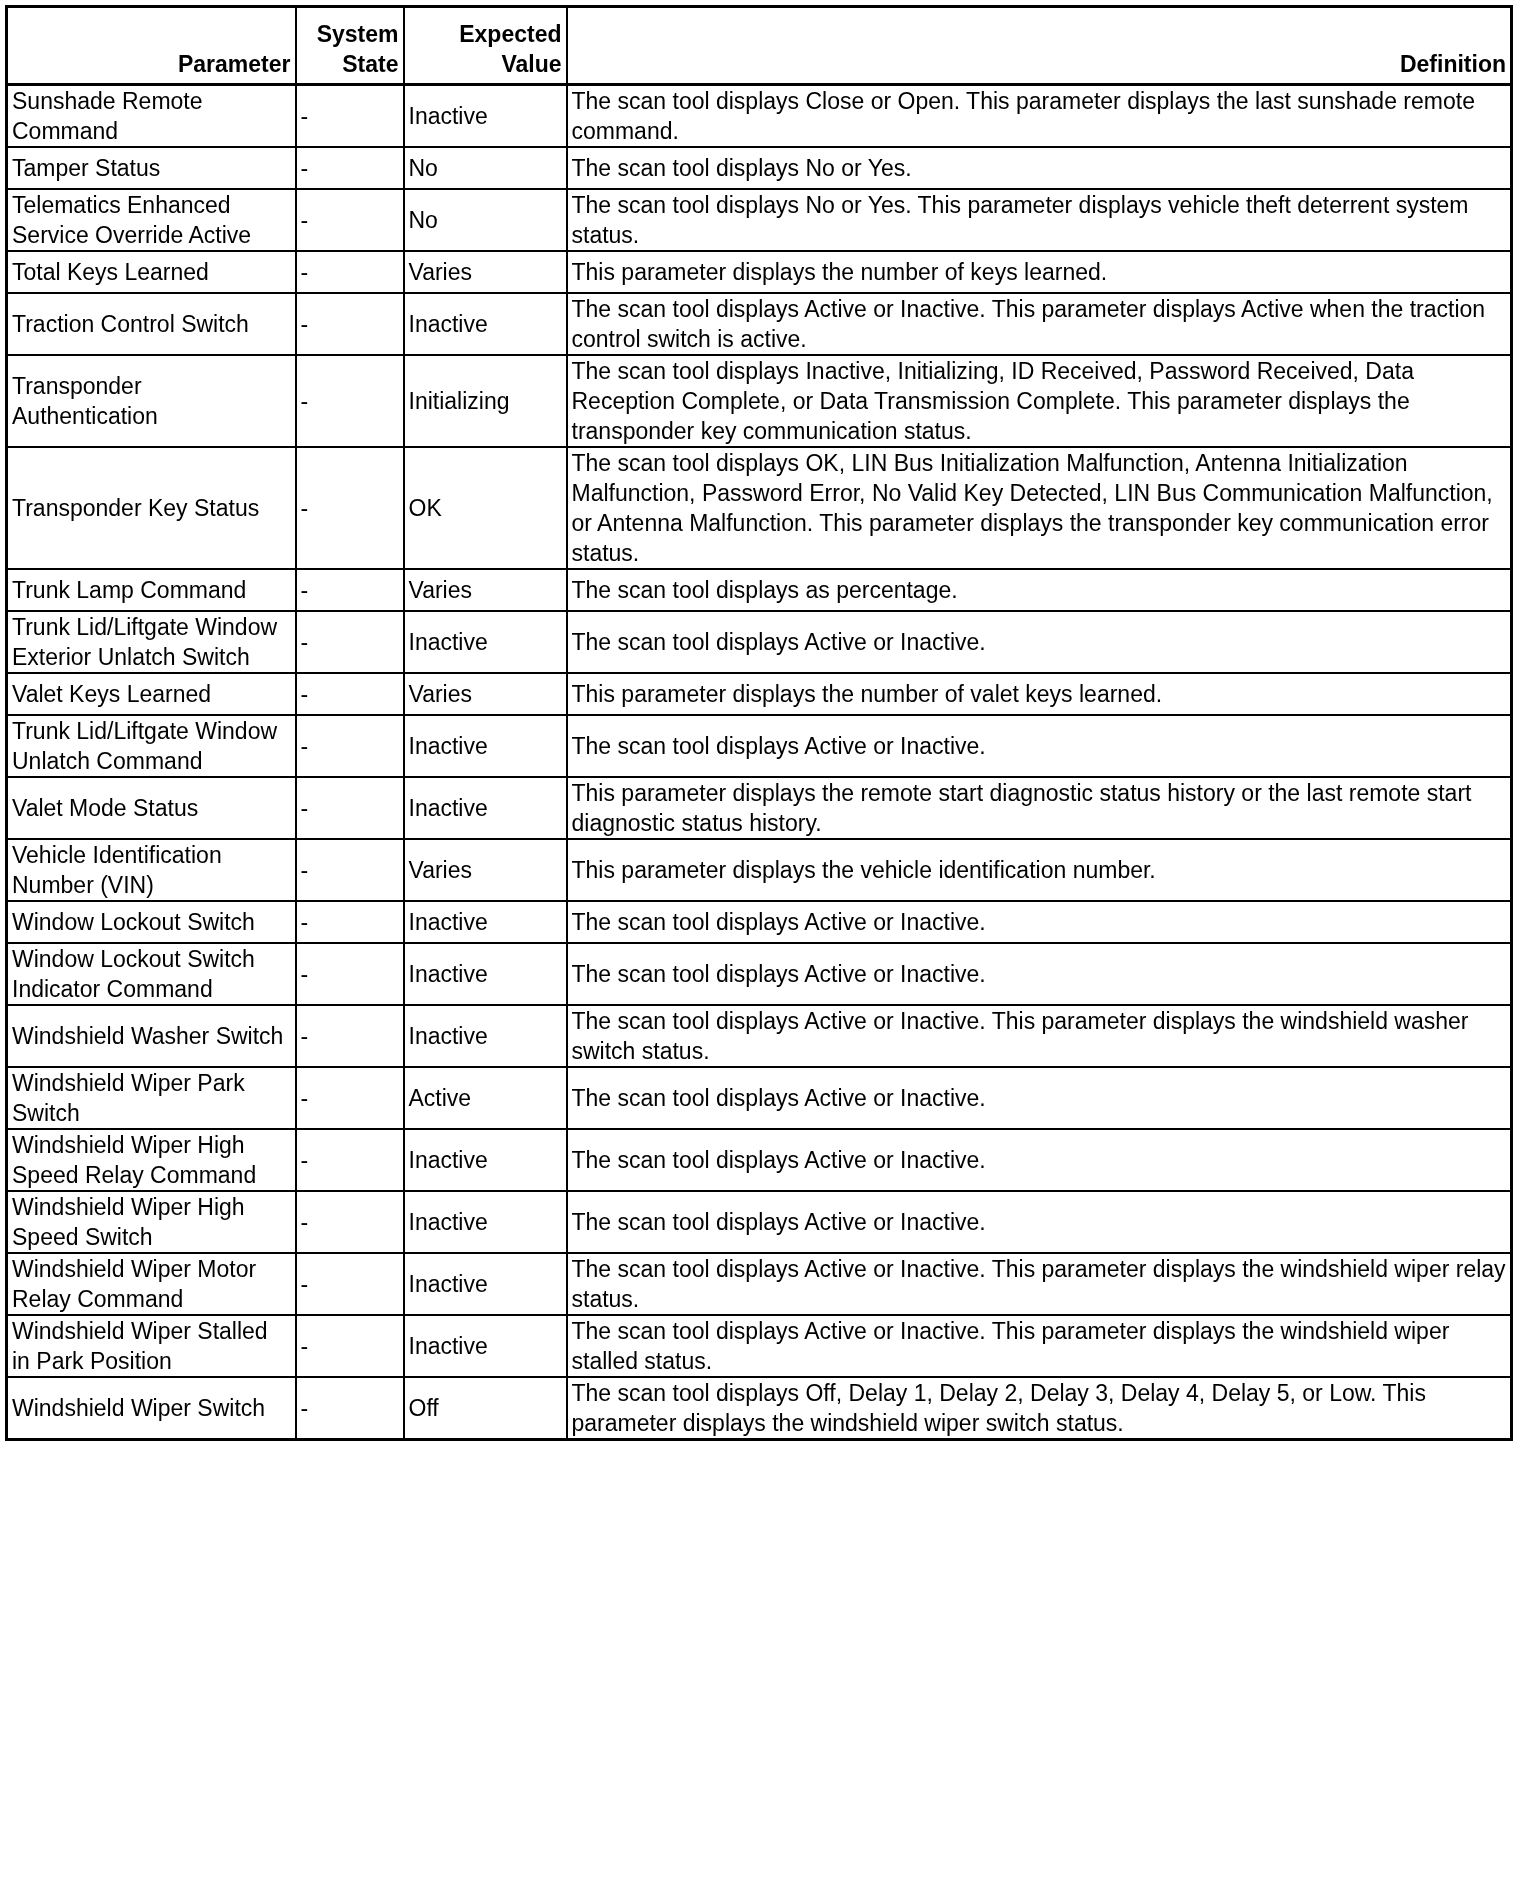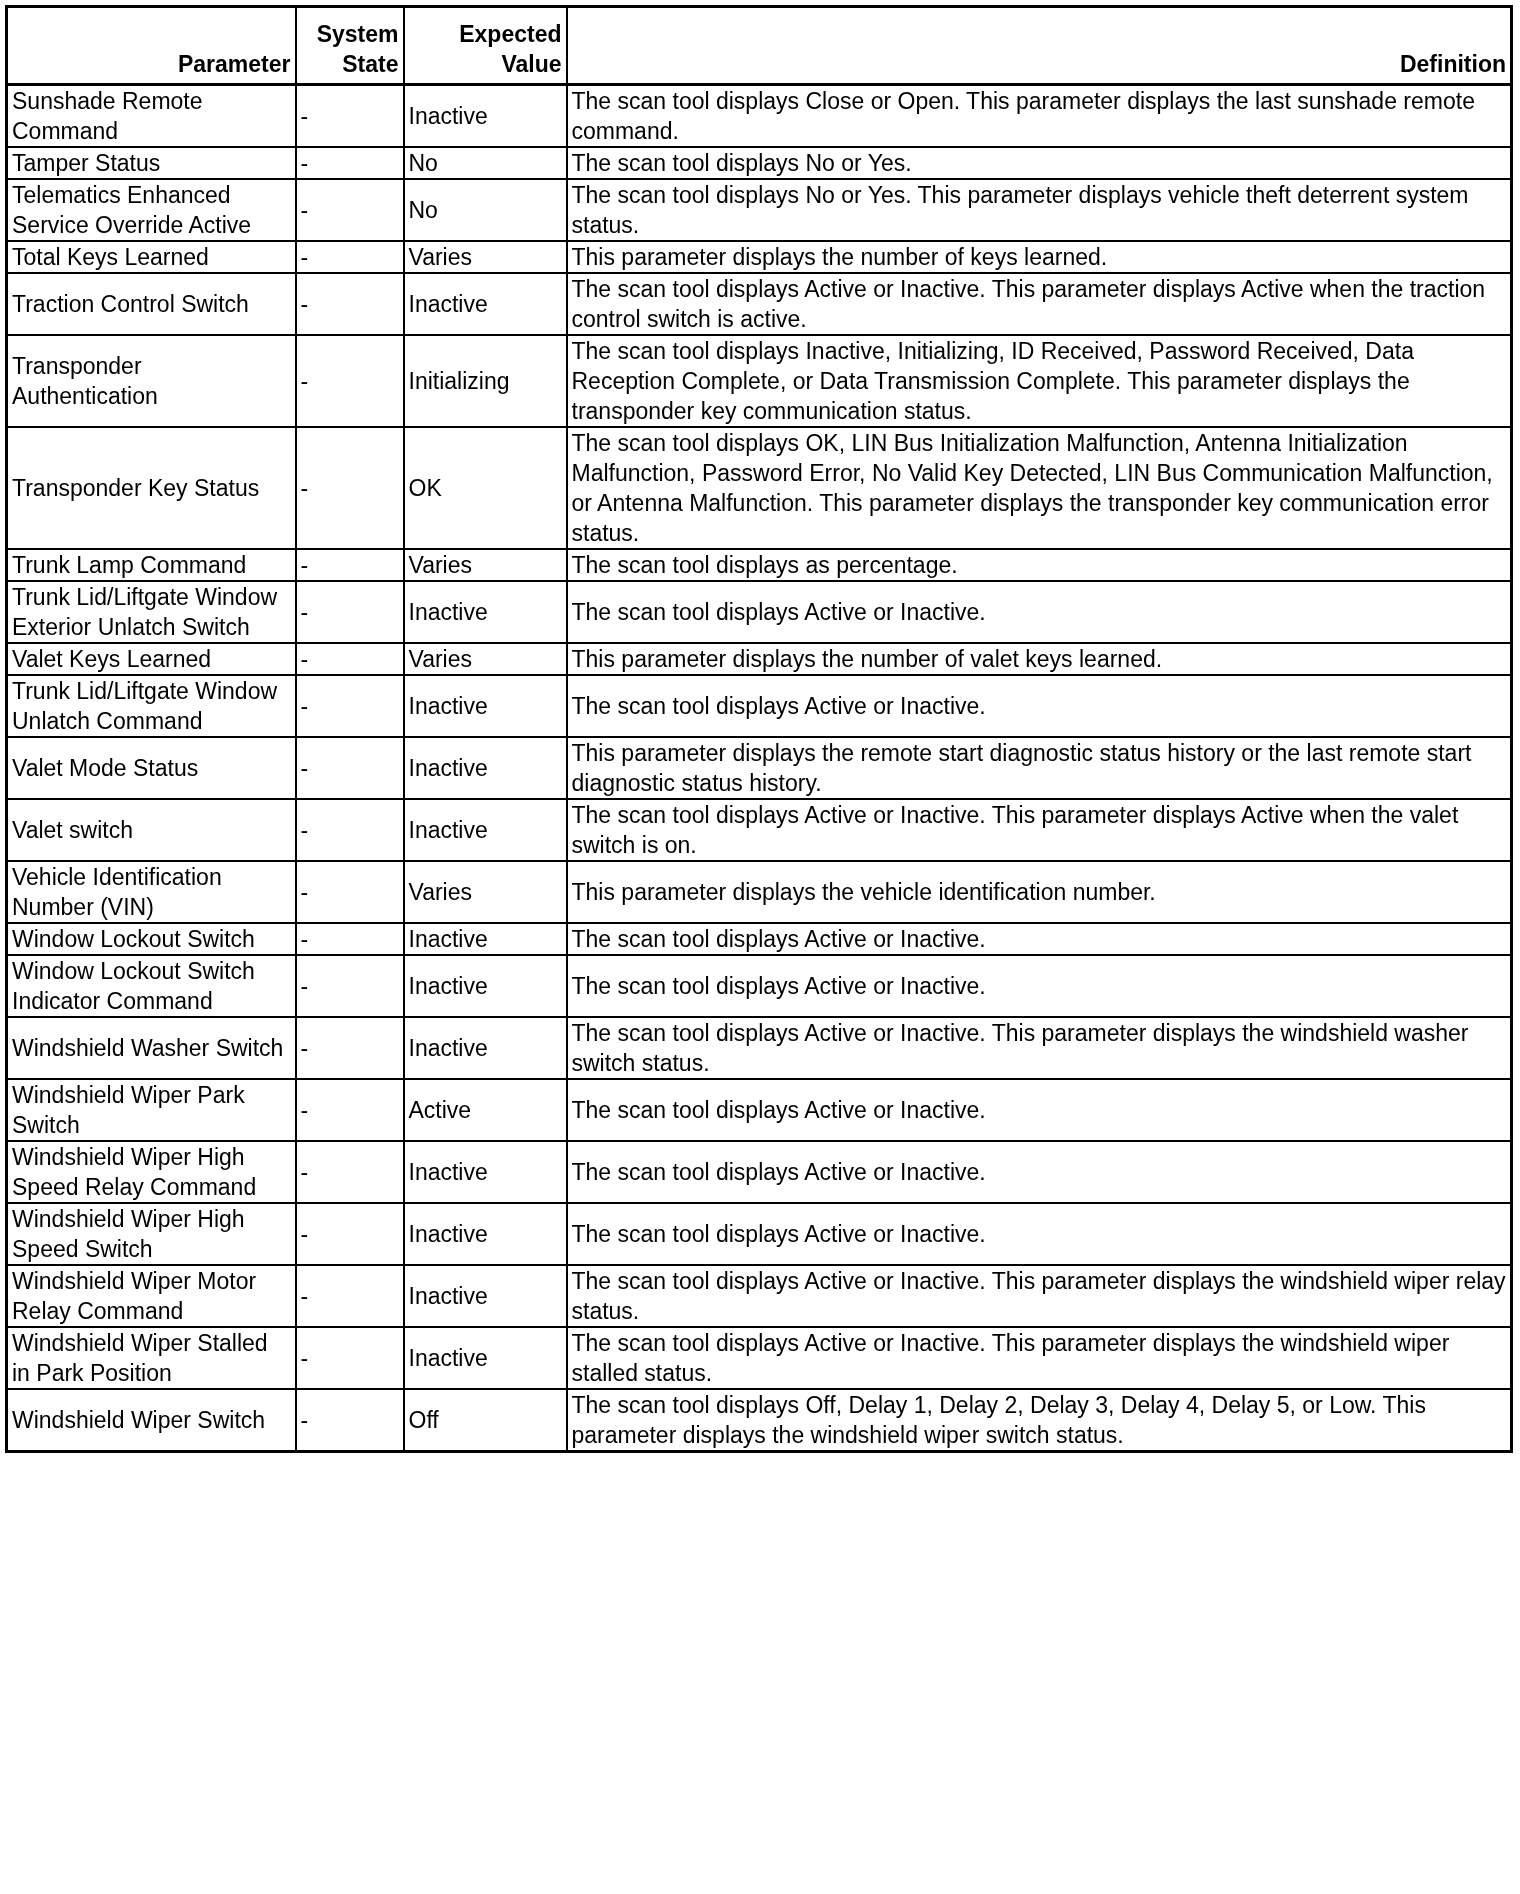--- a/index.html
+++ b/index.html
@@ -8,21 +8,21 @@
     table.params { position: absolute; left: 5px; top: 5px; width: 1508px;
       border-collapse: collapse; border: 3px solid #000; table-layout: fixed; }
     table.params th, table.params td { border: 2px solid #000; padding: 0 4px;
       font-size: 23px; line-height: 30px; vertical-align: middle; text-align: left; }
     table.params th { font-weight: bold; text-align: right; vertical-align: bottom;
       padding-bottom: 4px; }
     table.params thead tr { height: 78px; }
     table.params thead th { border-bottom: 3px solid #000; }
     col.c1 { width: 289px; } col.c2 { width: 108px; } col.c3 { width: 163px; }
     td.def { padding-left: 6px; margin-left: 16px; }
-    tbody tr { height: 32px; }
+    tbody tr { height: 42px; }
   </style>
 </head>
 <body>
 
 <table class="params">
   <colgroup>
     <col class="c1">
       <col class="c2">
       <col class="c3">
       <col class="c4">
@@ -102,26 +102,20 @@
         <td>Inactive</td>
         <td class="def">The scan tool displays Active or Inactive.</td>
       </tr>
       <tr>
         <td>Valet Mode Status</td>
         <td>-</td>
         <td>Inactive</td>
         <td class="def">This parameter displays the remote start diagnostic status history or the last remote start diagnostic status history.</td>
       </tr>
       <tr>
-        <td>Valet switch</td>
-        <td>-</td>
-        <td>Inactive</td>
-        <td class="def">The scan tool displays Active or Inactive. This parameter displays Active when the valet switch is on.</td>
-      </tr>
-      <tr>
         <td>Vehicle Identification Number (VIN)</td>
         <td>-</td>
         <td>Varies</td>
         <td class="def">This parameter displays the vehicle identification number.</td>
       </tr>
       <tr>
         <td>Window Lockout Switch</td>
         <td>-</td>
         <td>Inactive</td>
         <td class="def">The scan tool displays Active or Inactive.</td>

